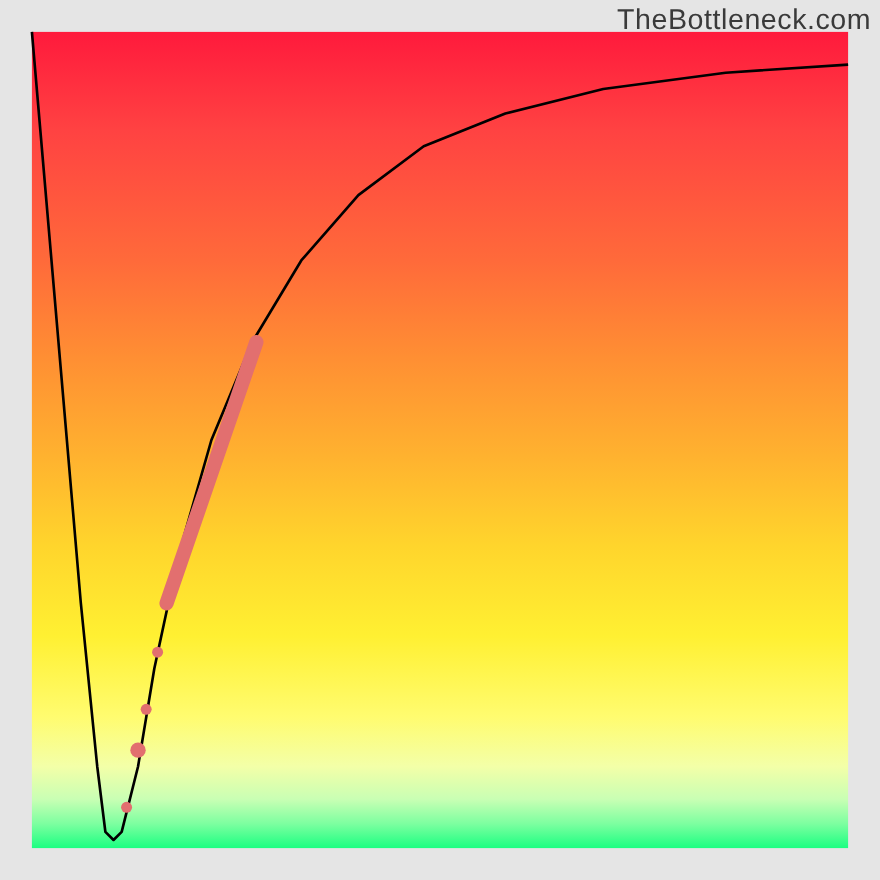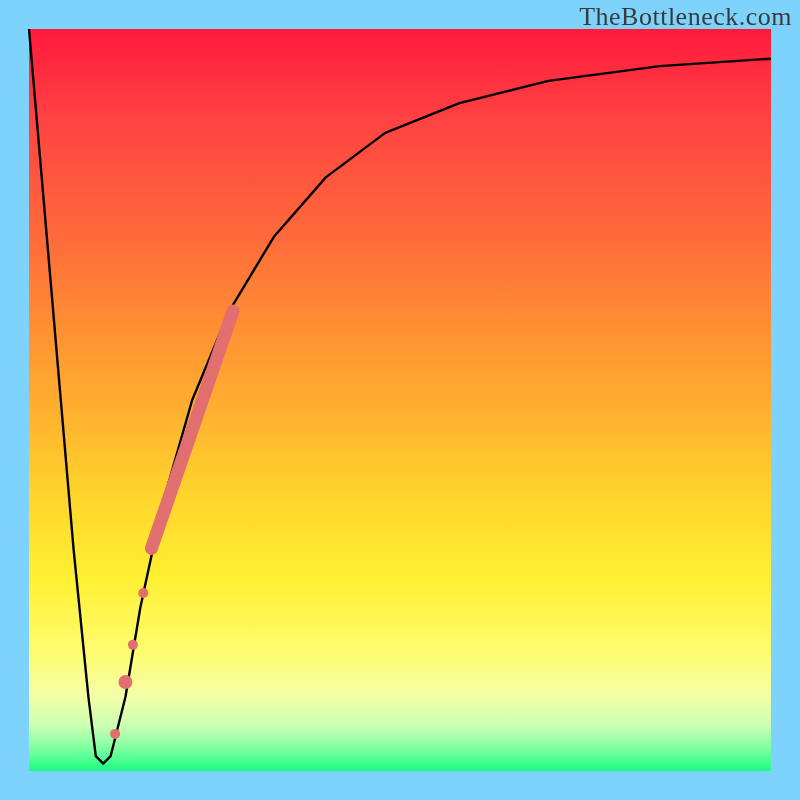--- a/index.html
+++ b/index.html
@@ -7,23 +7,22 @@
     padding: 0;
     width: 800px;
     height: 800px;
     overflow: hidden;
     background: #000;
     font-family: Arial, Helvetica, sans-serif;
   }
   .outer {
     width: 800px;
     height: 800px;
-    background: #7dd3fc;
+    background: #e5e5e5;
     position: relative;
-    font-family: Liberation Serif, serif;
   }
   .plot {
     position: absolute;
     left: 29px;
     top: 29px;
     width: 742px;
     height: 742px;
     
     background: linear-gradient(to bottom,
       #ff1a3c 0%,

